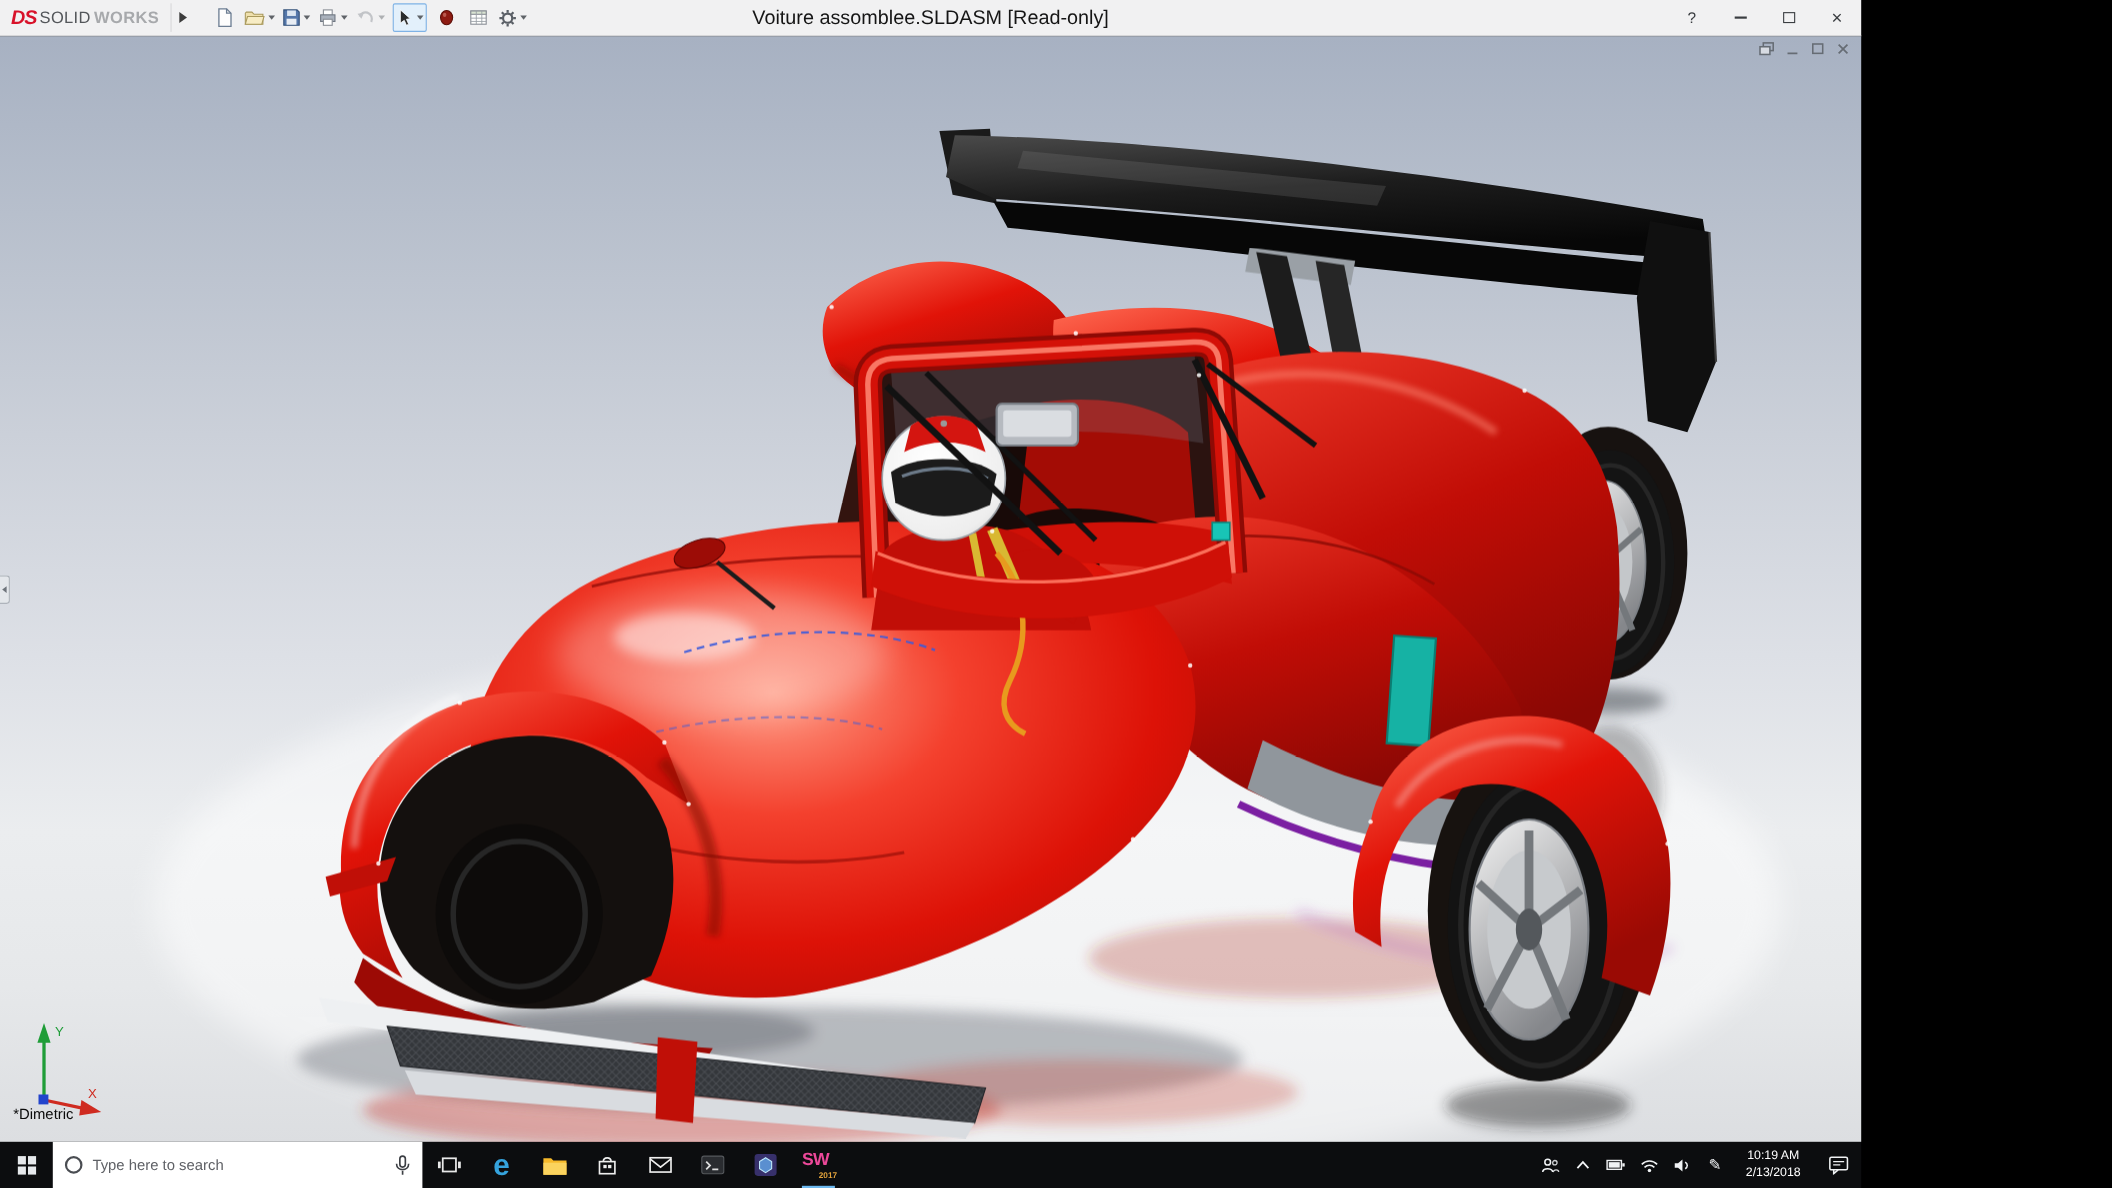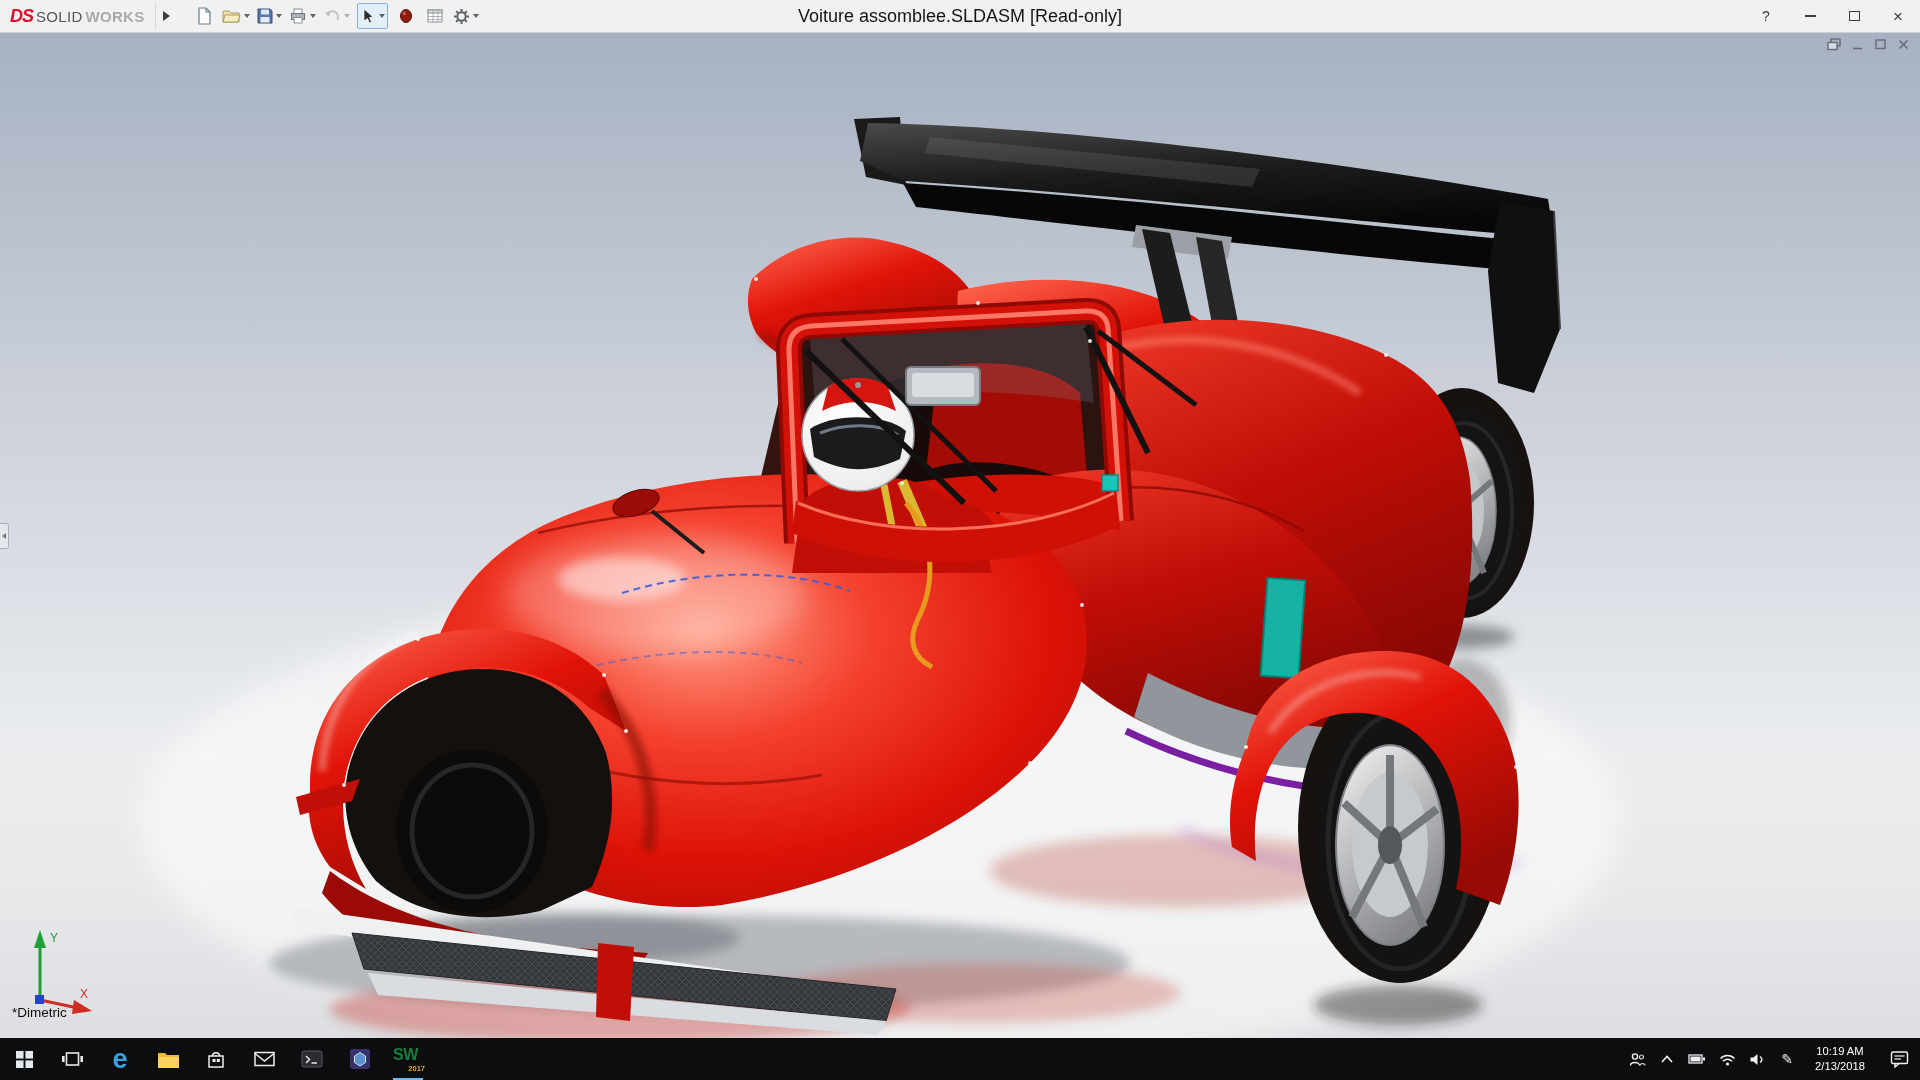--- a/index.html
+++ b/index.html
@@ -1,18 +1,18 @@
 <!DOCTYPE html>
 <html><head>
 <meta charset="utf-8">
 <style>
   * { margin:0; padding:0; box-sizing:border-box; }
   html,body { width:1920px; height:1080px; overflow:hidden;
     font-family:"Liberation Sans", sans-serif; background:#000; }
-  .screen { width:1920px; height:1080px; display:flex; flex-direction:column; }
+  .screen { width:1692px; height:1080px; display:flex; flex-direction:column; }
 
   
   .titlebar { height:33px; background:#f1f1f2; border-bottom:1px solid #cfcfd1;
     display:flex; align-items:center; position:relative; flex:0 0 auto; }
   .tb-logo { display:flex; align-items:center; gap:3px; padding:0 6px 0 10px; }
   .ds-mark { color:#d8122a; font-weight:bold; font-style:italic; font-size:18px; letter-spacing:-1px; }
   .brand-bold { color:#53565a; font-weight:normal; font-size:15px; letter-spacing:.3px; }
   .brand-light { color:#a7a9ac; font-weight:bold; font-size:15px; letter-spacing:.3px; }
   .flyout { width:22px; height:26px; border-left:1px solid #d8d8da; display:flex; align-items:center; justify-content:center; margin-left:4px; }
   .flyout-tri { width:0; height:0; border-left:7px solid #3c3c3c; border-top:5px solid transparent; border-bottom:5px solid transparent; }
@@ -46,21 +46,21 @@
   .start { width:48px; display:flex; align-items:center; justify-content:center; }
   .search { width:336px; background:#ffffff; display:flex; align-items:center; gap:9px; padding:0 11px; }
   .cortana-ring { width:16px; height:16px; border:2px solid #4a4d52; border-radius:50%; flex:0 0 auto; }
   .search input { border:none; outline:none; flex:1; font-size:13.5px; color:#444; font-family:"Liberation Sans",sans-serif; background:transparent; }
   .search input::placeholder { color:#5f6166; opacity:1; }
   .apps { display:flex; }
   .app { width:48px; display:flex; align-items:center; justify-content:center; position:relative; }
   .app.running::after { content:''; position:absolute; bottom:0; left:9px; right:9px; height:2px; background:#6cb8ef; }
   .edge-e { color:#35a3dd; font-size:27px; font-weight:bold; line-height:1; }
   .sw-wrap { position:relative; width:30px; height:26px; }
-  .sw-glyph { color:#15803d; font-weight:bold; font-size:16px; letter-spacing:-.5px; }
+  .sw-glyph { color:#ec4899; font-weight:bold; font-size:16px; letter-spacing:-.5px; }
   .sw-year { position:absolute; right:-2px; bottom:-1px; color:#e2a23b; font-size:7.5px; font-weight:bold;margin-top:40px; }
   .tb-spacer { flex:1; }
   .tray { display:flex; align-items:center; }
   .tray-ic { width:30px; display:flex; align-items:center; justify-content:center; height:42px; }
   .pen-glyph { color:#f0f2f4; font-size:14px; }
   .clock { width:76px; text-align:center; font-size:11.2px; line-height:1.35; color:#fff; }
   .notif { width:42px; display:flex; align-items:center; justify-content:center; height:42px; }
 </style>
 </head>
 <body>
@@ -386,20 +386,29 @@
 
   <footer class="taskbar">
     <div class="start">
       <svg width="17" height="17" viewBox="0 0 18 18">
         <rect x="0" y="0" width="8" height="8" fill="#e6e9ec"></rect>
           <rect x="10" y="0" width="8" height="8" fill="#e6e9ec"></rect>
         <rect x="0" y="10" width="8" height="8" fill="#e6e9ec"></rect>
           <rect x="10" y="10" width="8" height="8" fill="#e6e9ec"></rect>
       </svg>
     </div>
+    <div class="search">
+      <span class="cortana-ring"></span>
+      <input type="text" placeholder="Type here to search" style="">
+      <svg width="14" height="19" viewBox="0 0 14 19">
+        <rect x="4.5" y="1" width="5" height="10" rx="2.5" fill="none" stroke="#3c3f44" stroke-width="1.5"></rect>
+        <path d="M1.5 8 C1.5 15 12.5 15 12.5 8" fill="none" stroke="#3c3f44" stroke-width="1.5"></path>
+        <line x1="7" y1="14.5" x2="7" y2="18" stroke="#3c3f44" stroke-width="1.5"></line>
+      </svg>
+    </div>
     <div class="apps">
       <div class="app">
         <svg width="21" height="20" viewBox="0 0 21 20">
           <rect x="4.5" y="4" width="12" height="12" fill="none" stroke="#e8e8e8" stroke-width="1.6"></rect>
           <rect x="0" y="7" width="2.6" height="6" fill="#e8e8e8"></rect>
             <rect x="18.4" y="7" width="2.6" height="6" fill="#e8e8e8"></rect>
         </svg>
       </div>
       <div class="app">
         <span class="edge-e">e</span>

